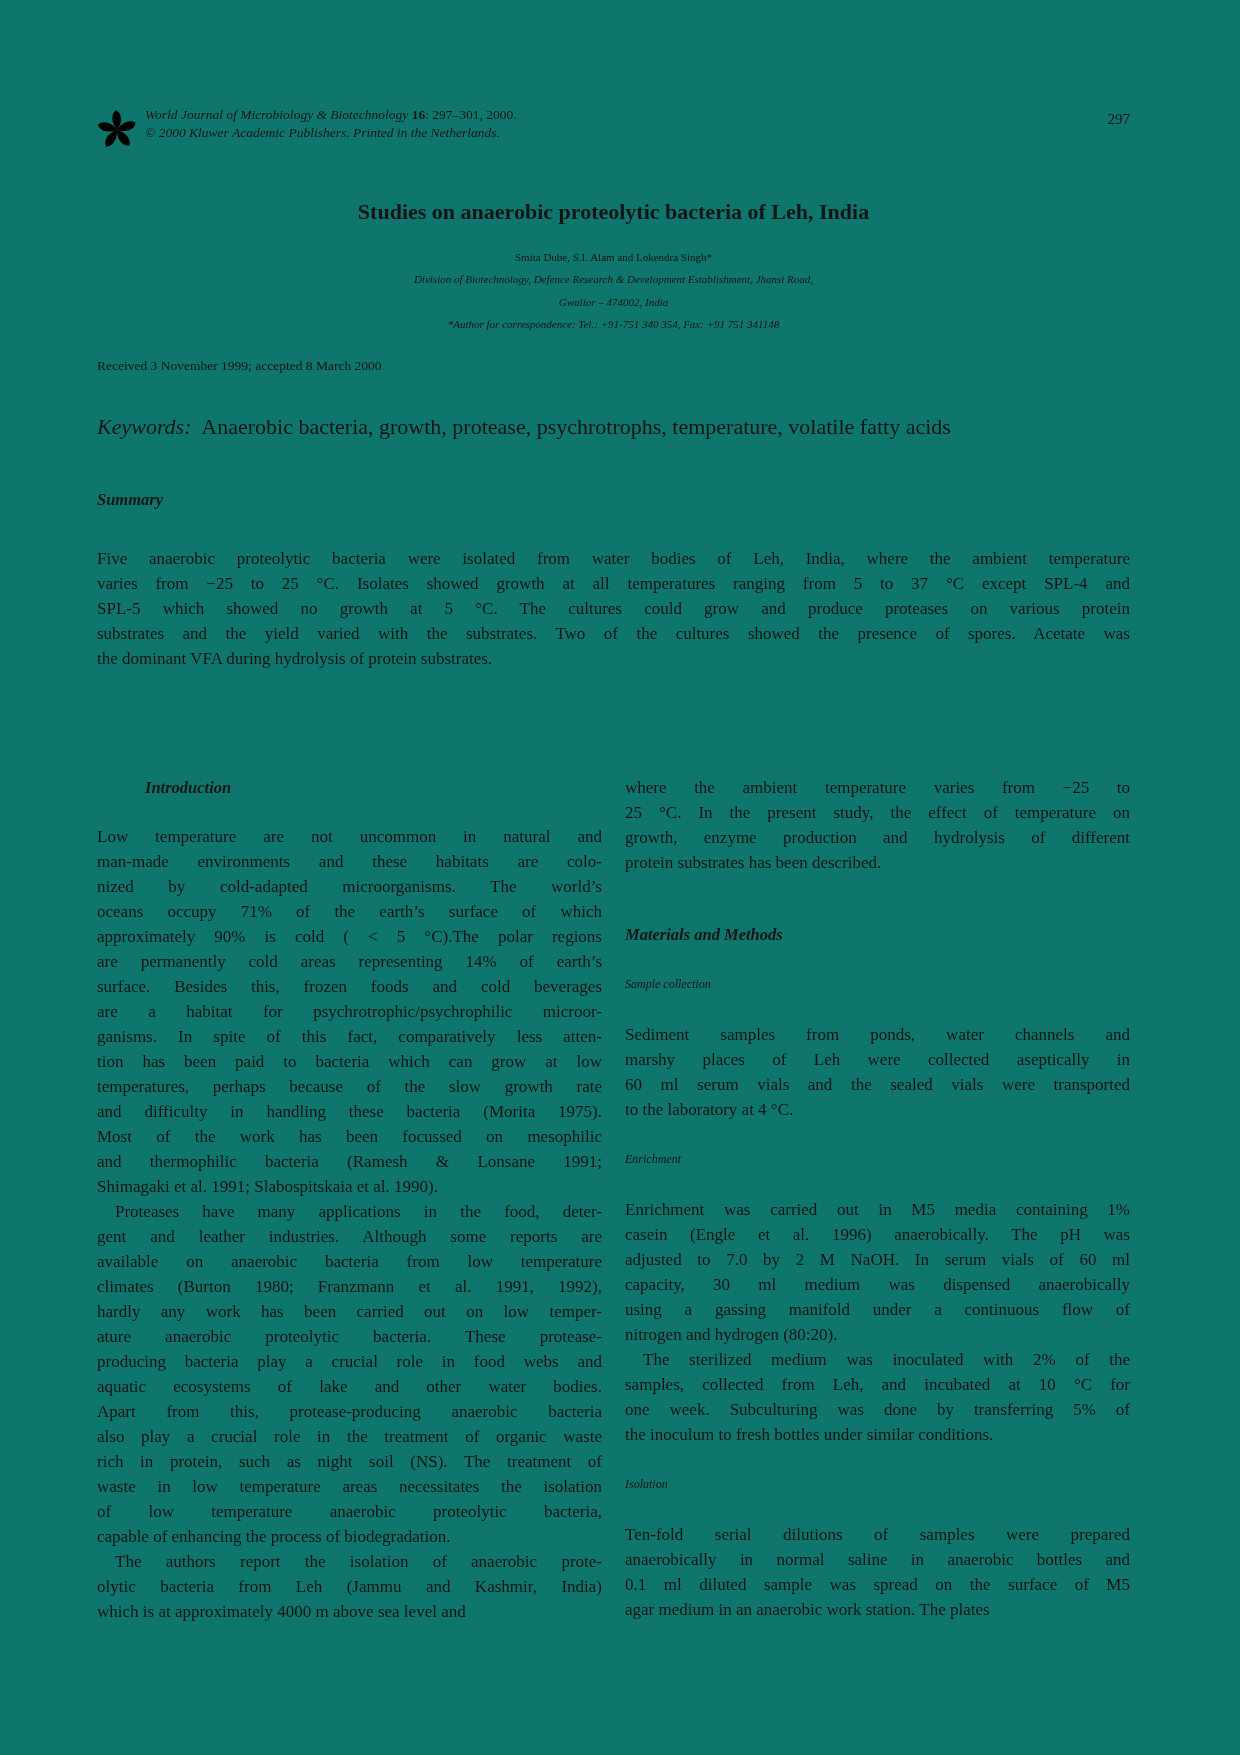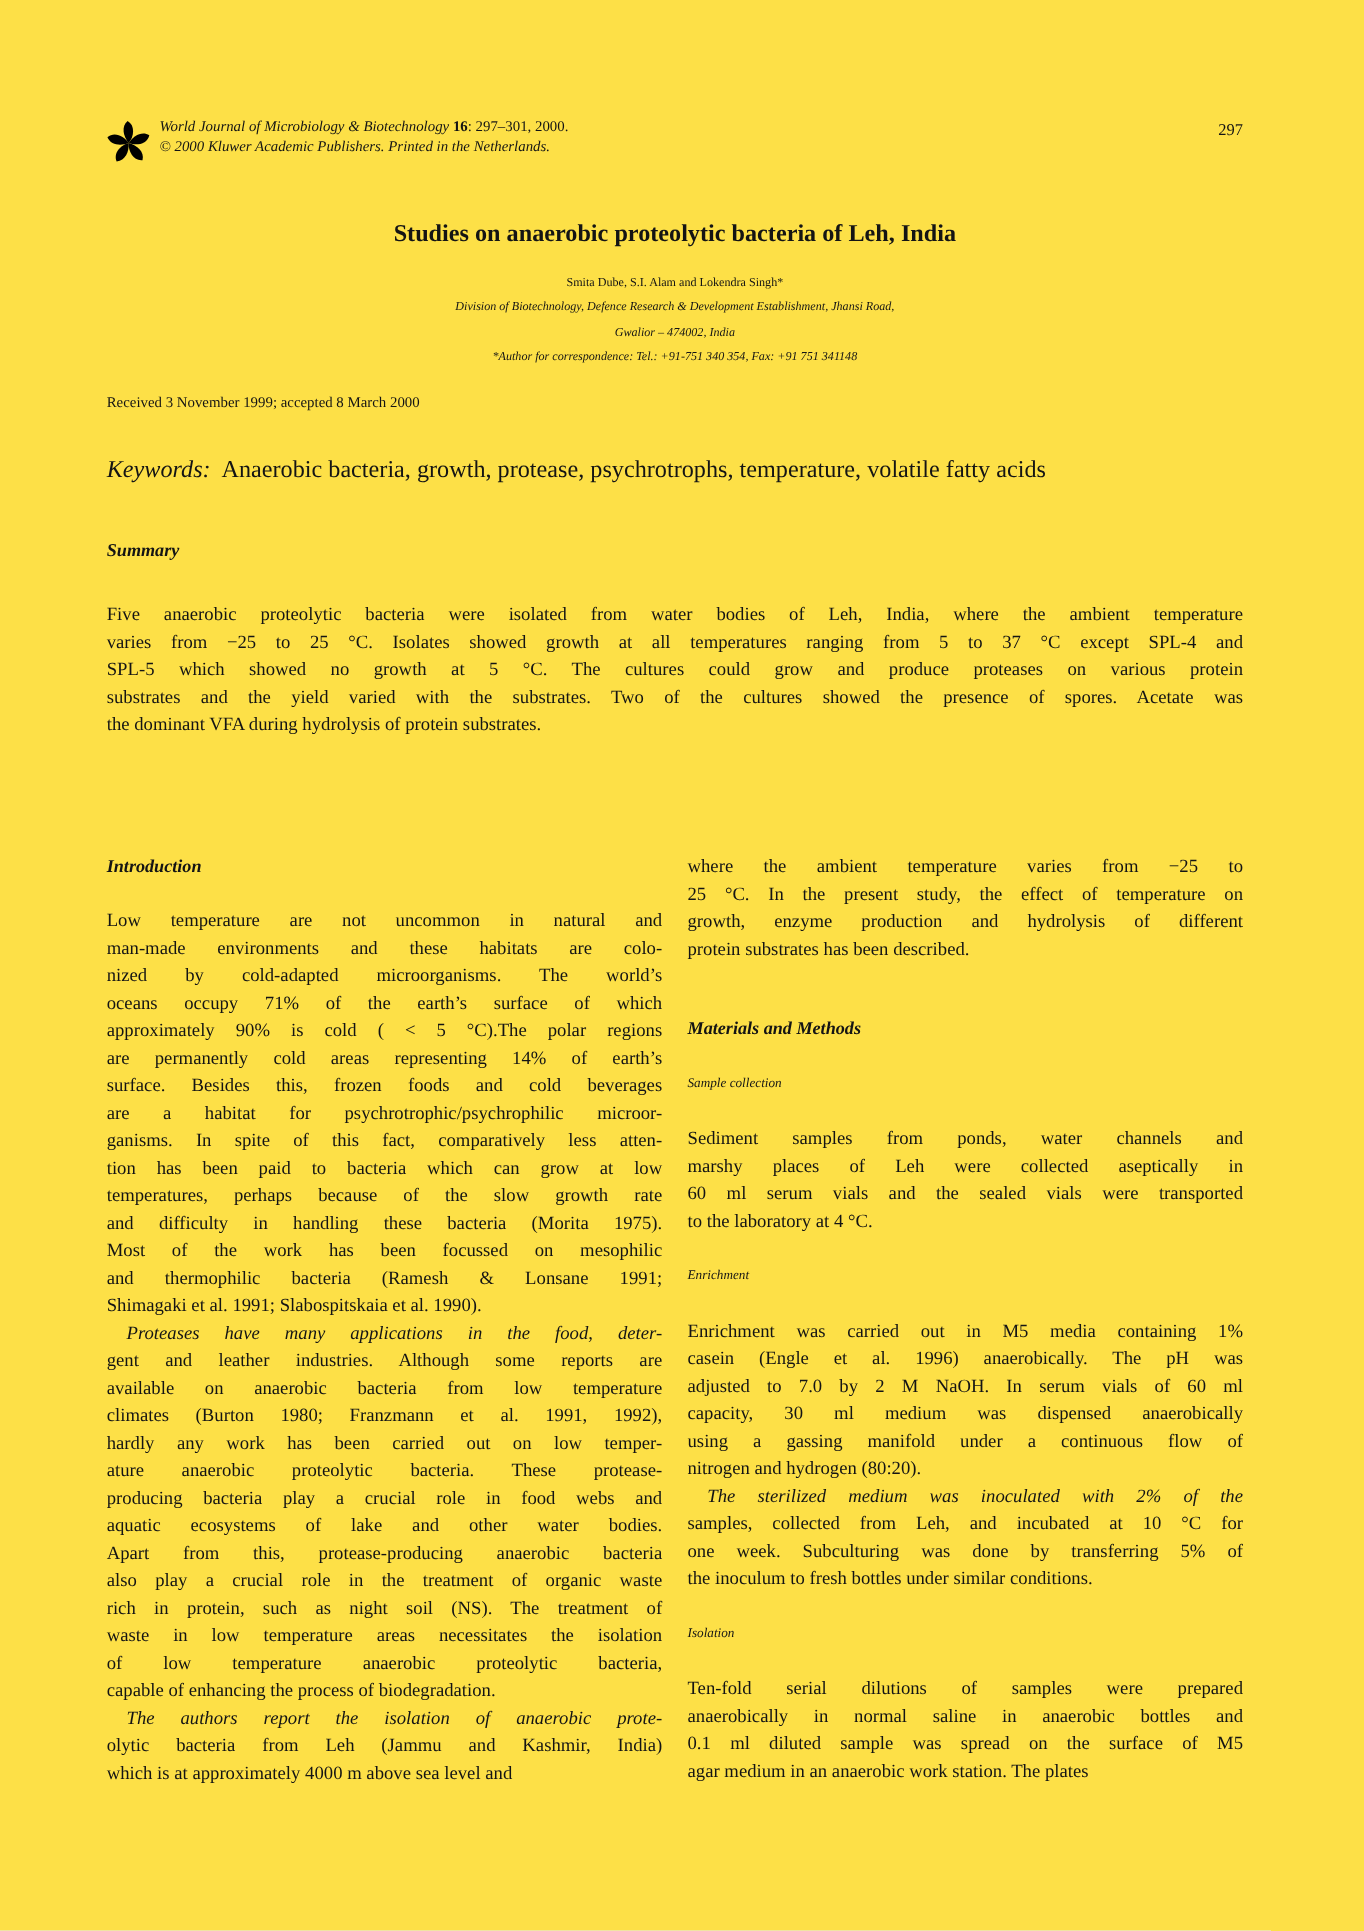--- a/index.html
+++ b/index.html
@@ -1,19 +1,19 @@
 <!DOCTYPE html>
 <html><head>
 <meta charset="utf-8">
 <style>
   html,body{margin:0;padding:0;background:#e8e8e8;}
   .page{
     position:relative;
     width:1240px;height:1755px;
-    background:#fde047;
+    background:#0f766e;
     color:#141414;
     font-family:"Liberation Serif","DejaVu Serif",serif;
     overflow:hidden;
     margin:0 auto;
   }
   
   .header{position:absolute;left:97px;top:106px;display:flex;align-items:flex-start;}
   .logo{width:40px;height:44px;margin-right:8px;margin-top:2px;flex:0 0 auto;}
   .header-text{font-size:13.5px;line-height:17.5px;font-style:italic;white-space:nowrap;}
   .header-text .vol{font-style:normal;font-weight:bold;}
@@ -28,27 +28,27 @@
   .received{position:absolute;left:97px;top:357px;font-size:13.5px;line-height:17px;}
   .keywords{position:absolute;left:97px;top:415px;width:1033px;font-size:22px;line-height:23px;}
   .keywords .kw-label{font-style:italic;}
   
   .summary-head{position:absolute;left:97px;top:487px;font-size:16.5px;font-weight:bold;line-height:21px;}
   .summary-body{position:absolute;left:97px;top:546px;width:1033px;font-size:17px;line-height:25px;}
   
   .columns{position:absolute;left:97px;top:775px;width:1033px;display:flex;gap:23px;}
   .col{width:505px;font-size:17px;line-height:25px;}
   .h2{font-size:16.5px;font-weight:bold;line-height:25px;margin:0;font-style:italic;}
-  .col-left .h2{margin-bottom:24px;}
+  .col-left .h2{margin-bottom:24px;margin-left:48px;}
   .col-right .h2{margin-top:47px;}
   .h3{font-size:12px;font-style:italic;font-weight:normal;line-height:25px;margin:25px 0;}
   
   .jline{text-align:justify;text-align-last:justify;}
   .jline.lastline{text-align-last:left;}
-  .jline.indent{padding-left:18px;font-style:italic;}
+  .jline.indent{padding-left:18px;}
 </style>
 </head>
 <body>
 
 <div class="page">
 
   <div class="header">
     <span class="logo">
       <svg width="40" height="44" viewBox="0 0 40 44" xmlns="http://www.w3.org/2000/svg">
         <g fill="#000000">

